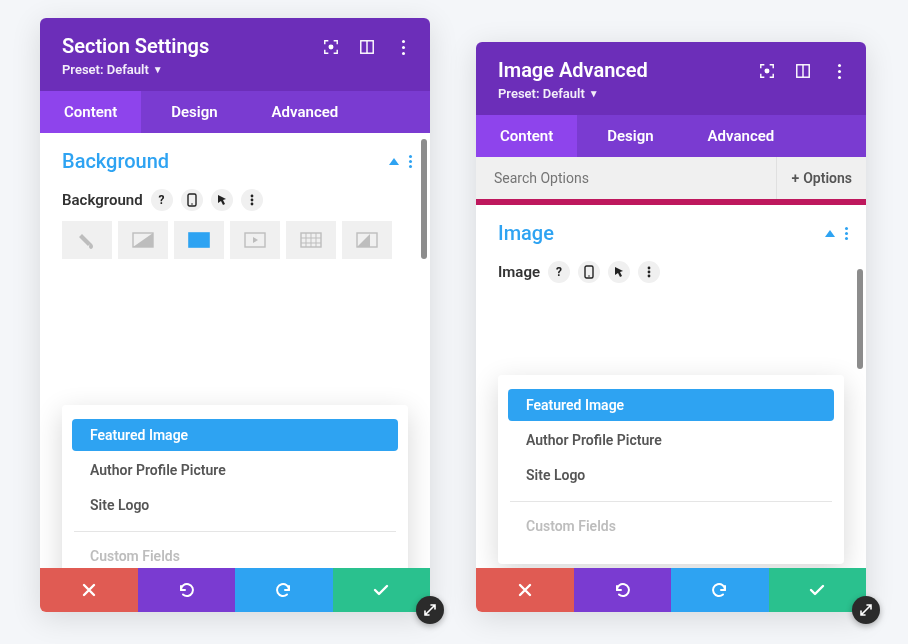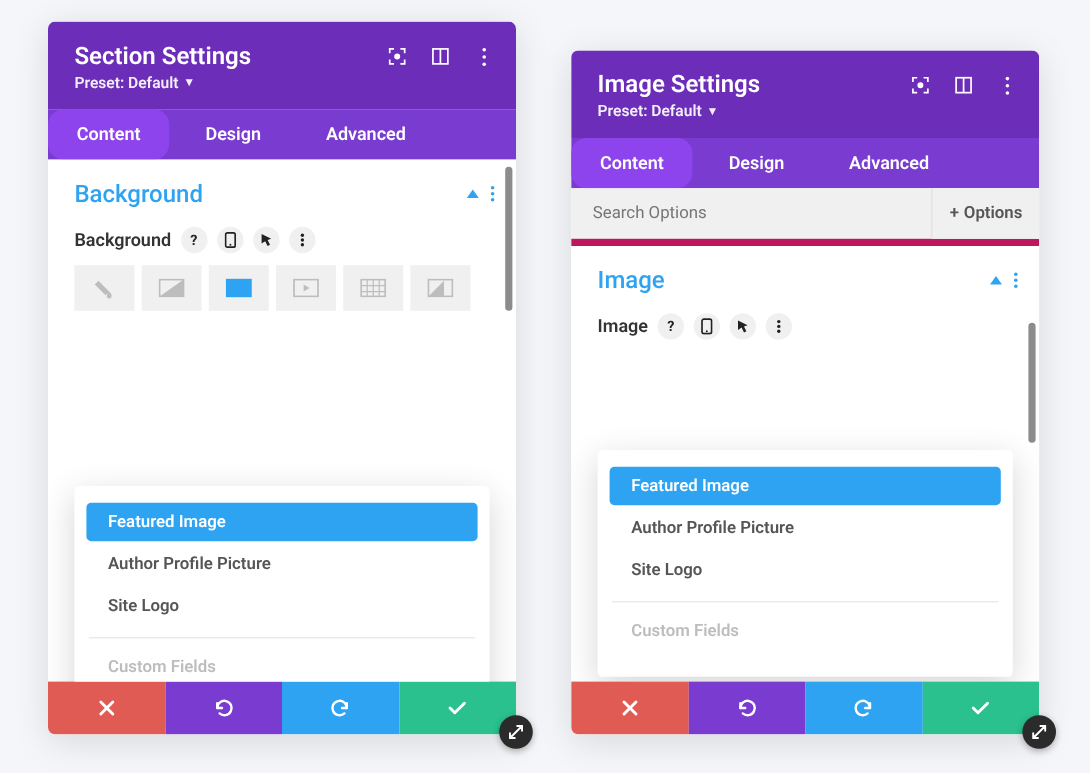--- a/index.html
+++ b/index.html
@@ -21,21 +21,21 @@
   .hdr { background: #6c2eb9; color: #fff; padding: 16px 18px 14px 22px; display: flex; align-items: flex-start; justify-content: space-between; }
   .hdr-titles { display: flex; flex-direction: column; gap: 4px; }
   .hdr-title { font-size: 20px; font-weight: 600; }
   .hdr-preset { font-size: 13px; font-weight: 600; opacity: .92; display:flex; align-items:center; gap:4px; cursor:pointer; }
   .hdr-preset .caret { font-size:10px; }
   .hdr-icons { display:flex; gap: 18px; margin-top: 4px; }
   .hdr-icon { width: 18px; height: 18px; display:flex; align-items:center; justify-content:center; cursor:pointer; }
 
   
   .tabs { display:flex; background:#7a3bd1; }
-  .tab { flex: 0 0 auto; color:#fff; font-size:15px; font-weight:600; padding: 12px 24px; cursor:pointer;border-radius:13px; }
+  .tab { flex: 0 0 auto; color:#fff; font-size:15px; font-weight:600; padding: 12px 24px; cursor:pointer; }
   .tab.active { background:#8e44ec; }
   .tab:nth-child(2){ padding-left:30px; padding-right:30px; }
 
   
   .body { flex:1; display:flex; flex-direction:column; position:relative; background:#fff; }
   .body-scroll { overflow:hidden; position:relative; flex:1; }
   .vscroll { position:absolute; right:3px; top:0; width:6px; background:rgba(0,0,0,.45); border-radius:3px; }
   .panel-left .vscroll { height:120px; top:6px; }
   .panel-right .vscroll { height:100px; top:64px; }
 
@@ -250,21 +250,21 @@
 </div>
 <div class="expand-fab left">
   <svg viewBox="0 0 14 14">
       <path d="M2 12L12 2M8 2h4v4M6 12H2V8" stroke="#fff" stroke-width="1.6" fill="none" stroke-linecap="round"></path>
     </svg>
 </div>
 
 <div class="panel panel-right">
   <div class="hdr">
     <div class="hdr-titles">
-      <div class="hdr-title">Image Settings</div>
+      <div class="hdr-title">Image Advanced</div>
       <div class="hdr-preset">
         <span>Preset: Default</span>
         <span class="caret">▼</span>
       </div>
     </div>
     <div class="hdr-icons">
       <div class="hdr-icon">
         <svg viewBox="0 0 18 18" width="16" height="16">
             <g stroke="#fff" stroke-width="1.6" fill="none">
               <path d="M2 6V2h4M12 2h4v4M16 12v4h-4M6 16H2v-4"></path>

